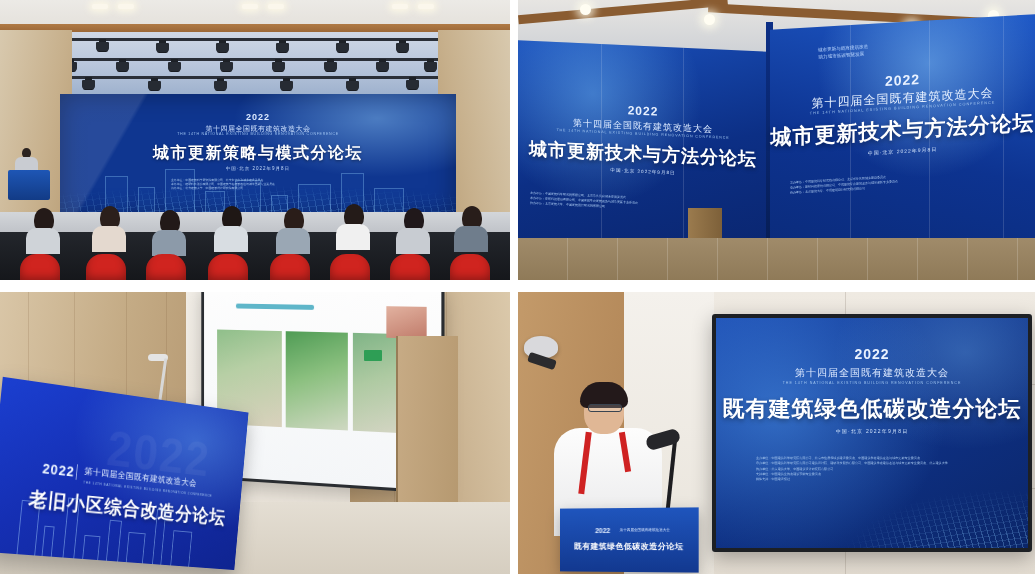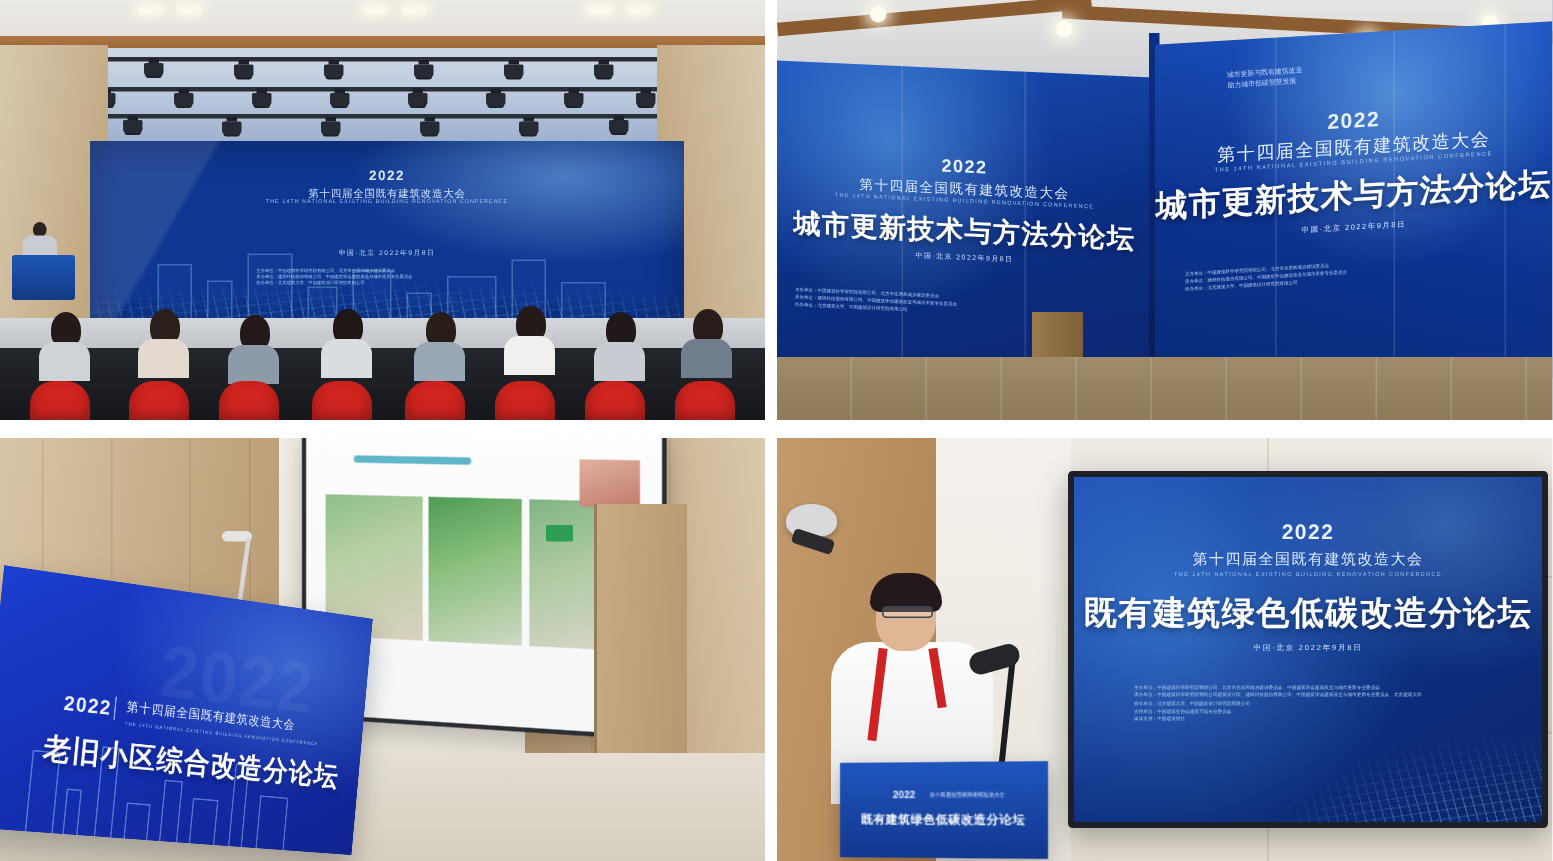--- a/index.html
+++ b/index.html
@@ -293,20 +293,21 @@
         <div class="bld" style="left:34%;width:6%;height:44%"></div>
         <div class="bld" style="left:43%;width:8%;height:66%"></div>
         <div class="bld" style="left:54%;width:5%;height:38%"></div>
         <div class="bld" style="left:62%;width:10%;height:58%"></div>
         <div class="bld" style="left:75%;width:7%;height:80%"></div>
         <div class="bld" style="left:85%;width:9%;height:50%"></div>
       </div>
       <div class="led-text logo2022">2022</div>
       <div class="led-text confname">第十四届全国既有建筑改造大会</div>
       <div class="led-text confname-en">THE 14TH NATIONAL EXISTING BUILDING RENOVATION CONFERENCE</div>
+      <div class="led-text forum-title">城市更新策略与模式分论坛</div>
       <div class="led-text forum-sub">中国·北京   2022年9月8日</div>
       <div class="spons">
         <div>主办单位：中国建筑科学研究院有限公司、北京市住房和城乡建设委员会</div>
         <div>承办单位：建研科技股份有限公司、中国建筑学会建筑改造与城市更新专业委员会</div>
         <div>协办单位：北京建筑大学、中国建筑设计研究院有限公司</div>
       </div>
     </div>
 
     <div class="speaker-head"></div>
     <div class="speaker-body"></div>

